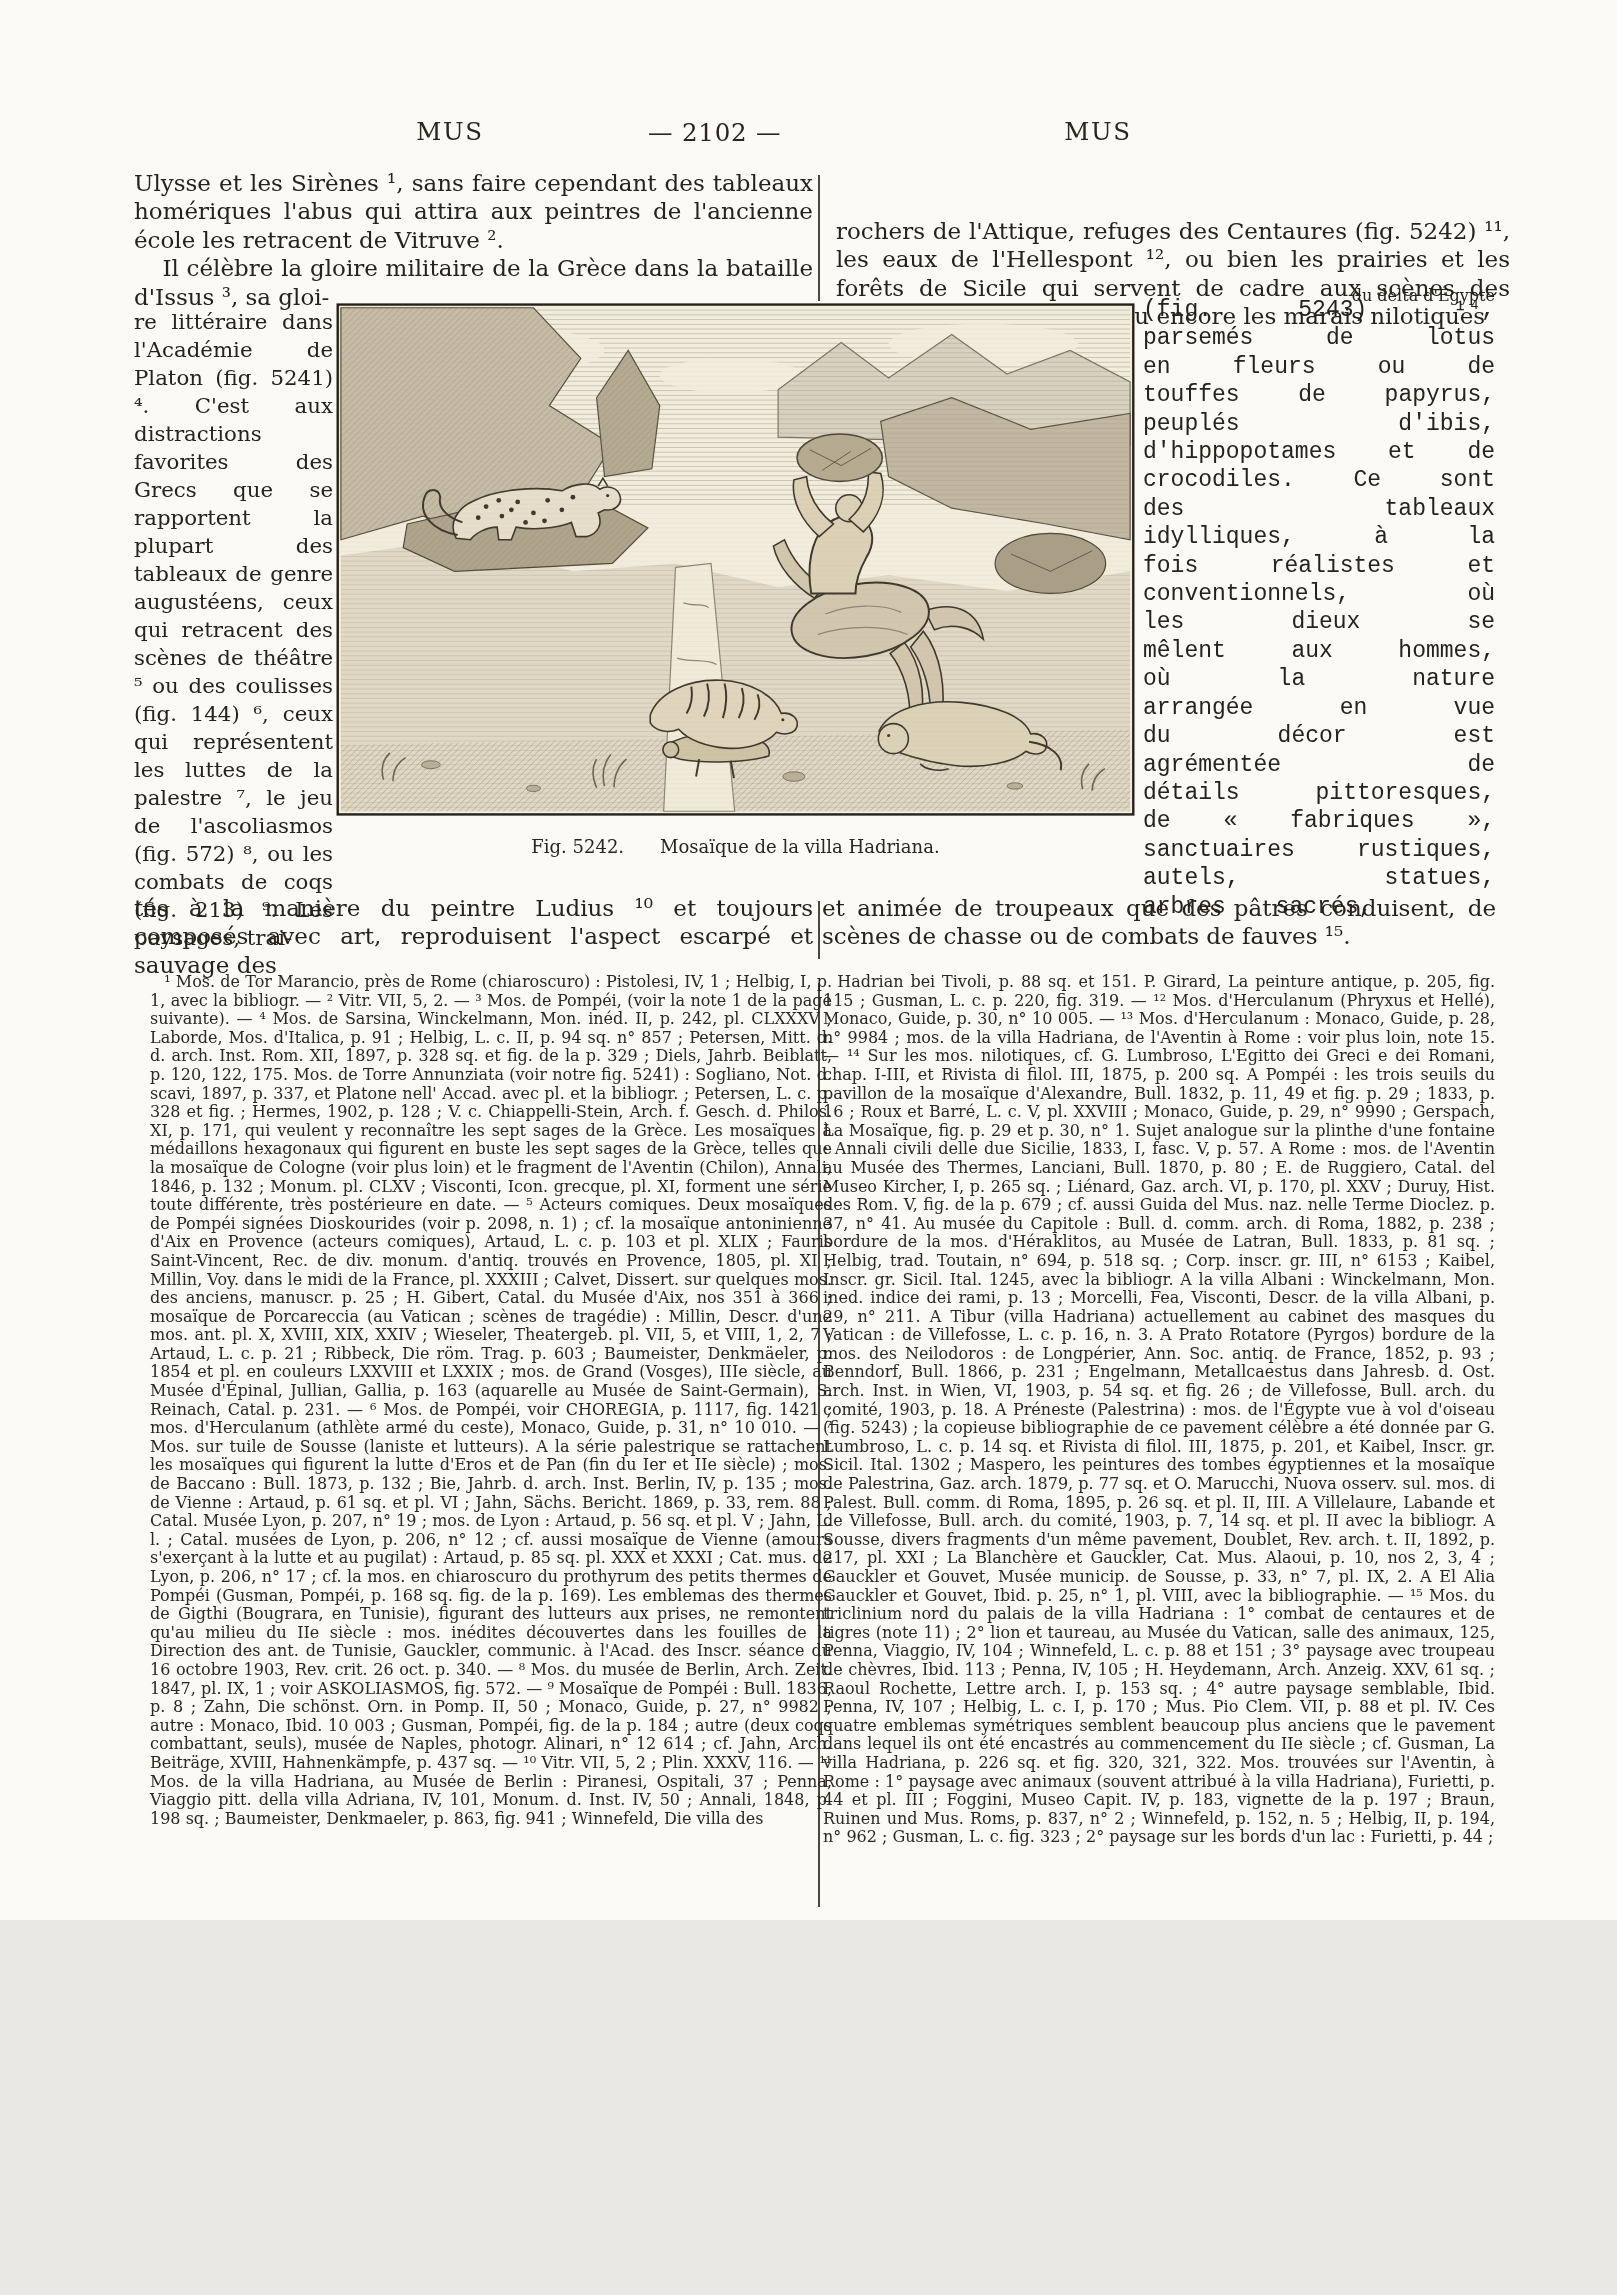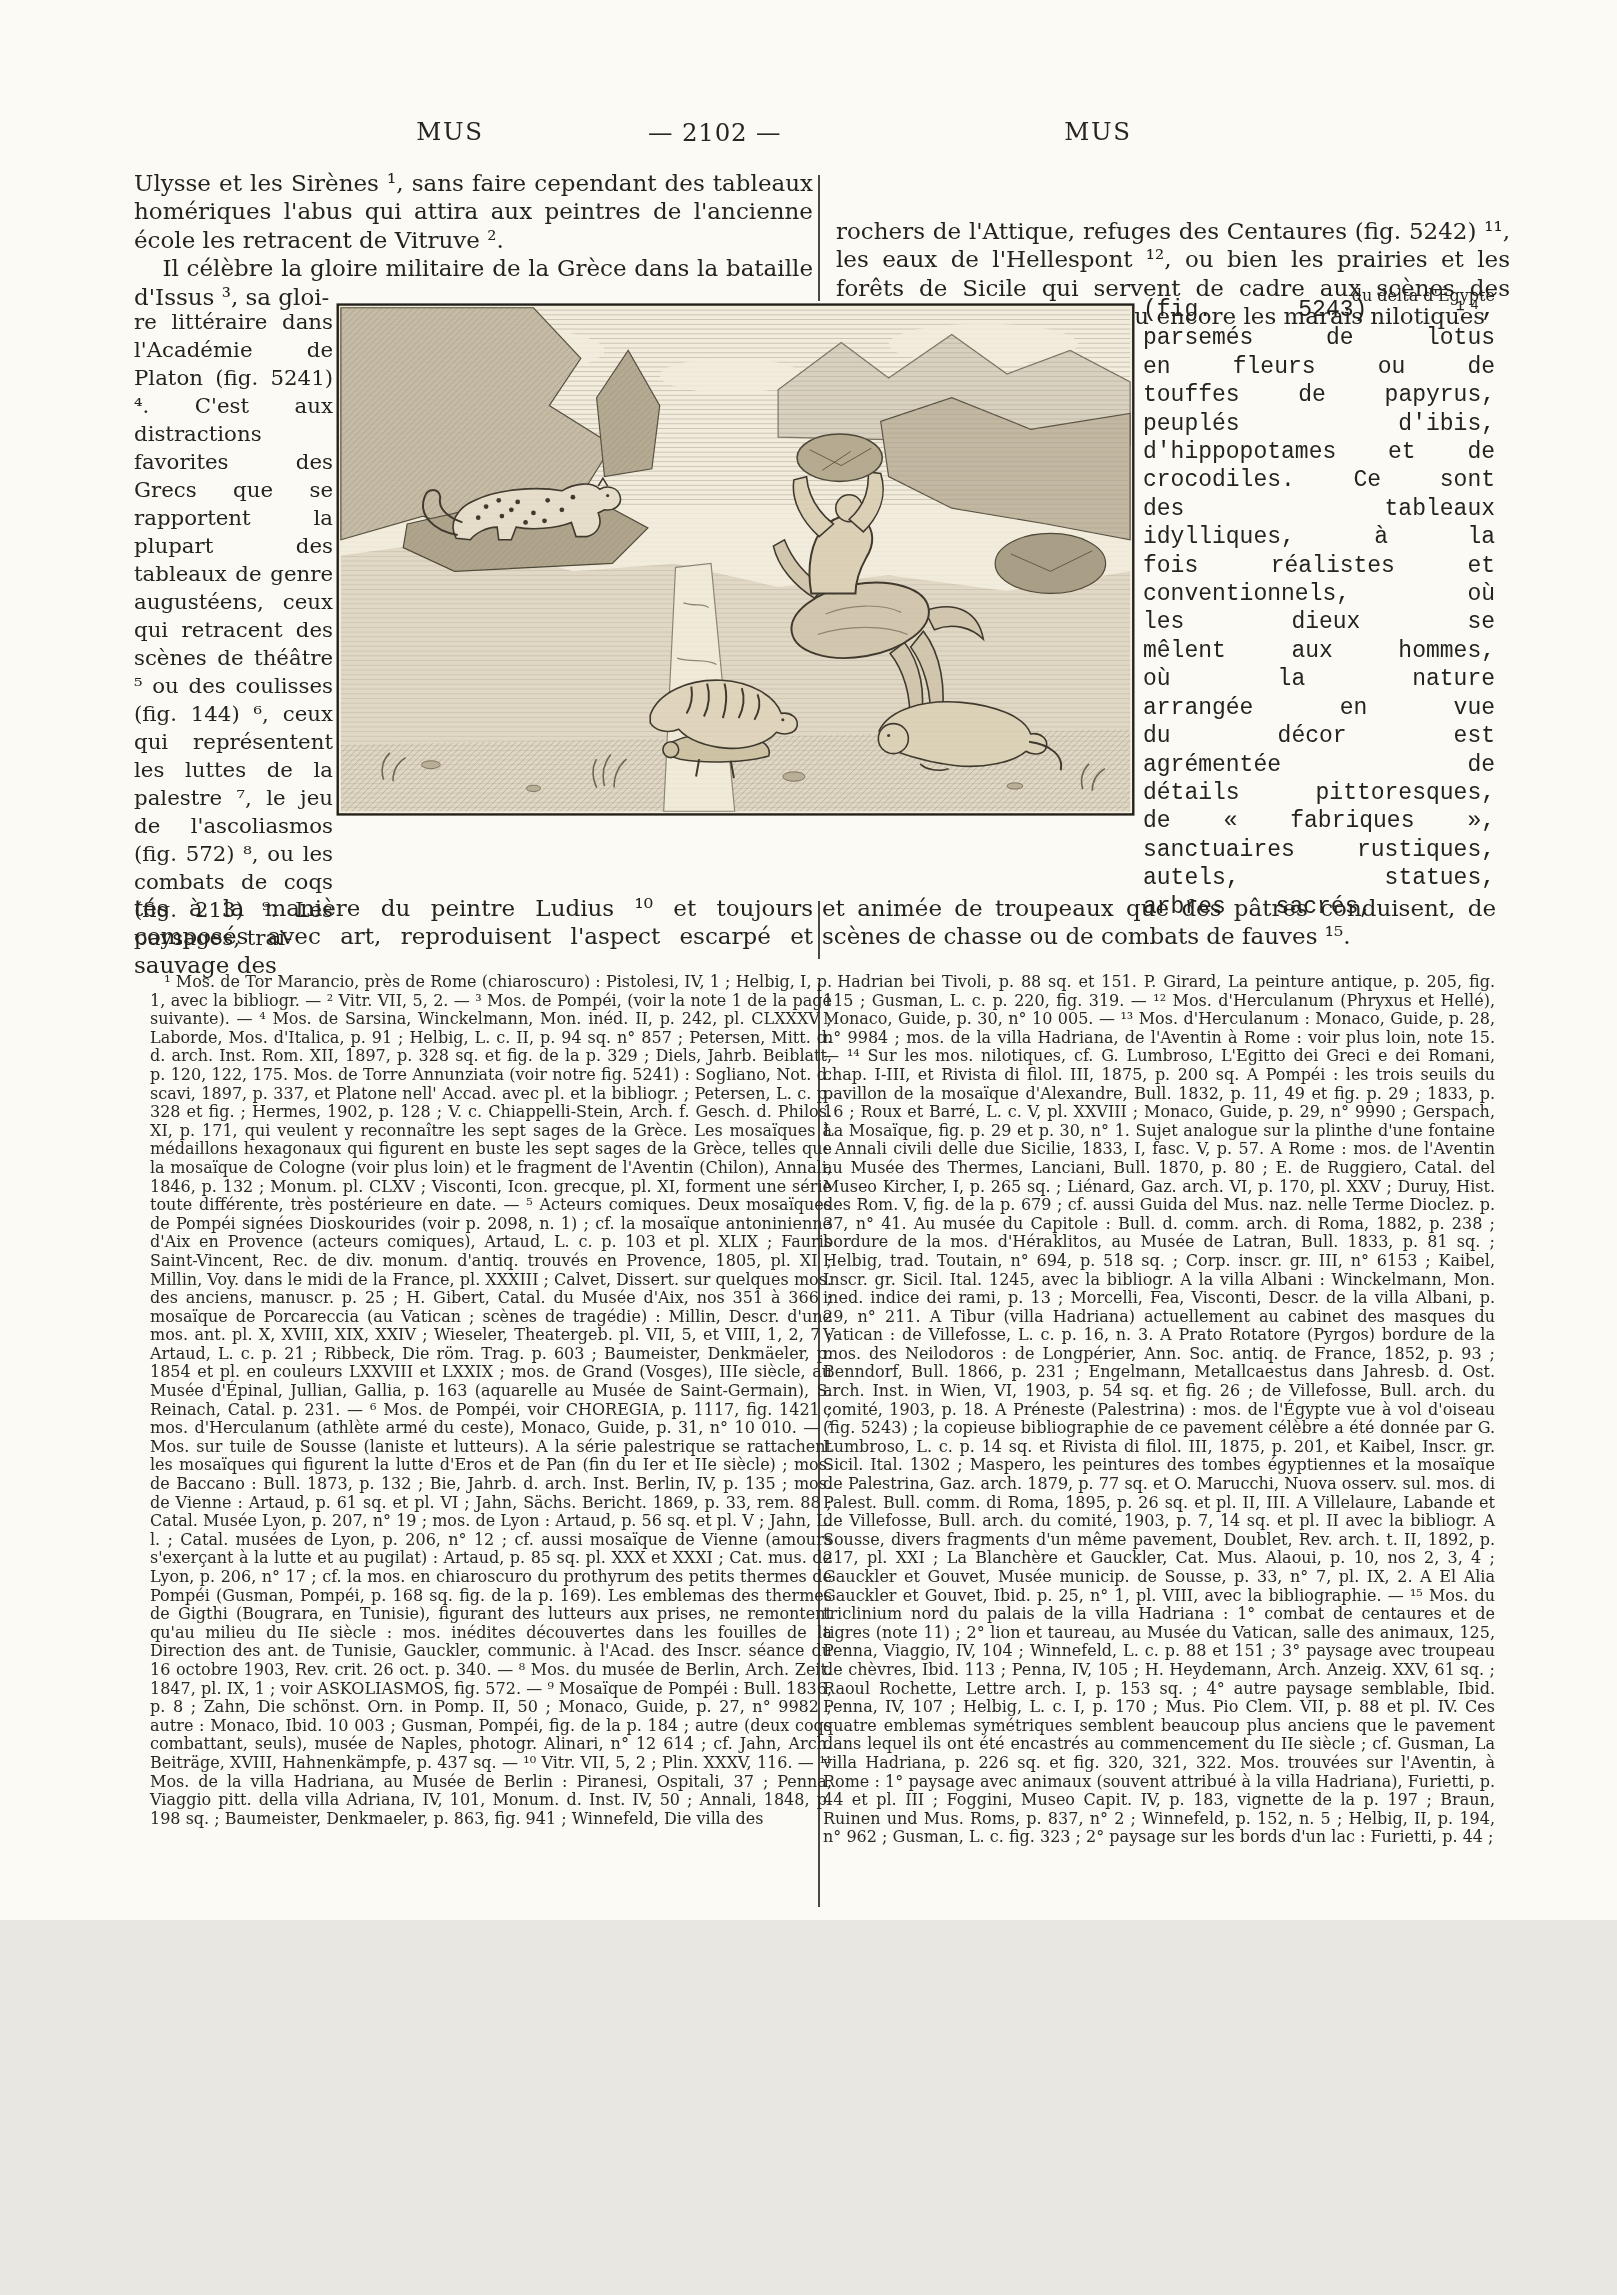--- a/index.html
+++ b/index.html
@@ -182,18 +182,21 @@
         <path d="M340 612 C336 596 340 582 348 572 M352 614 C352 598 358 586 368 578 M330 614 C324 600 324 588 330 578"></path>
         <path d="M60 604 C56 590 60 578 68 570 M72 606 C72 592 78 582 88 576"></path>
         <path d="M946 616 C942 602 946 592 954 584 M958 618 C958 604 964 596 974 590"></path>
       </g>
 
       <rect x="6" y="6" width="1000" height="638" fill="url(#hatchH)" opacity="0.08"></rect>
       <rect x="2" y="2" width="1008" height="646" fill="none" stroke="#24211b" stroke-width="3"></rect>
     </svg>
   </div>
 
+  <div class="abs figure-caption">
+    <span class="capnum">Fig. 5242.</span><span>Mosaïque de la villa Hadriana.</span>
+  </div>
 
   <div class="abs footnote foot-left">¹ Mos. de Tor Marancio, près de Rome (chiaroscuro) : Pistolesi, IV, 1 ; Helbig, I, p. 1, avec la bibliogr. — ² Vitr. VII, 5, 2. — ³ Mos. de Pompéi, (voir la note 1 de la page suivante). — ⁴ Mos. de Sarsina, Winckelmann, Mon. inéd. II, p. 242, pl. CLXXXV ; Laborde, Mos. d'Italica, p. 91 ; Helbig, L. c. II, p. 94 sq. n° 857 ; Petersen, Mitt. d. d. arch. Inst. Rom. XII, 1897, p. 328 sq. et fig. de la p. 329 ; Diels, Jahrb. Beiblatt, p. 120, 122, 175. Mos. de Torre Annunziata (voir notre fig. 5241) : Sogliano, Not. d. scavi, 1897, p. 337, et Platone nell' Accad. avec pl. et la bibliogr. ; Petersen, L. c. p. 328 et fig. ; Hermes, 1902, p. 128 ; V. c. Chiappelli-Stein, Arch. f. Gesch. d. Philos. XI, p. 171, qui veulent y reconnaître les sept sages de la Grèce. Les mosaïques à médaillons hexagonaux qui figurent en buste les sept sages de la Grèce, telles que la mosaïque de Cologne (voir plus loin) et le fragment de l'Aventin (Chilon), Annali, 1846, p. 132 ; Monum. pl. CLXV ; Visconti, Icon. grecque, pl. XI, forment une série toute différente, très postérieure en date. — ⁵ Acteurs comiques. Deux mosaïques de Pompéi signées Dioskourides (voir p. 2098, n. 1) ; cf. la mosaïque antoninienne d'Aix en Provence (acteurs comiques), Artaud, L. c. p. 103 et pl. XLIX ; Fauris Saint-Vincent, Rec. de div. monum. d'antiq. trouvés en Provence, 1805, pl. XI ; Millin, Voy. dans le midi de la France, pl. XXXIII ; Calvet, Dissert. sur quelques mos. des anciens, manuscr. p. 25 ; H. Gibert, Catal. du Musée d'Aix, nos 351 à 366 ; mosaïque de Porcareccia (au Vatican ; scènes de tragédie) : Millin, Descr. d'une mos. ant. pl. X, XVIII, XIX, XXIV ; Wieseler, Theatergeb. pl. VII, 5, et VIII, 1, 2, 7 ; Artaud, L. c. p. 21 ; Ribbeck, Die röm. Trag. p. 603 ; Baumeister, Denkmäeler, p. 1854 et pl. en couleurs LXXVIII et LXXIX ; mos. de Grand (Vosges), IIIe siècle, au Musée d'Épinal, Jullian, Gallia, p. 163 (aquarelle au Musée de Saint-Germain), S. Reinach, Catal. p. 231. — ⁶ Mos. de Pompéi, voir CHOREGIA, p. 1117, fig. 1421 ; mos. d'Herculanum (athlète armé du ceste), Monaco, Guide, p. 31, n° 10 010. — ⁷ Mos. sur tuile de Sousse (laniste et lutteurs). A la série palestrique se rattachent les mosaïques qui figurent la lutte d'Eros et de Pan (fin du Ier et IIe siècle) ; mos. de Baccano : Bull. 1873, p. 132 ; Bie, Jahrb. d. arch. Inst. Berlin, IV, p. 135 ; mos. de Vienne : Artaud, p. 61 sq. et pl. VI ; Jahn, Sächs. Bericht. 1869, p. 33, rem. 88 ; Catal. Musée Lyon, p. 207, n° 19 ; mos. de Lyon : Artaud, p. 56 sq. et pl. V ; Jahn, L. l. ; Catal. musées de Lyon, p. 206, n° 12 ; cf. aussi mosaïque de Vienne (amours s'exerçant à la lutte et au pugilat) : Artaud, p. 85 sq. pl. XXX et XXXI ; Cat. mus. de Lyon, p. 206, n° 17 ; cf. la mos. en chiaroscuro du prothyrum des petits thermes de Pompéi (Gusman, Pompéi, p. 168 sq. fig. de la p. 169). Les emblemas des thermes de Gigthi (Bougrara, en Tunisie), figurant des lutteurs aux prises, ne remontent qu'au milieu du IIe siècle : mos. inédites découvertes dans les fouilles de la Direction des ant. de Tunisie, Gauckler, communic. à l'Acad. des Inscr. séance du 16 octobre 1903, Rev. crit. 26 oct. p. 340. — ⁸ Mos. du musée de Berlin, Arch. Zeit. 1847, pl. IX, 1 ; voir ASKOLIASMOS, fig. 572. — ⁹ Mosaïque de Pompéi : Bull. 1836, p. 8 ; Zahn, Die schönst. Orn. in Pomp. II, 50 ; Monaco, Guide, p. 27, n° 9982 ; autre : Monaco, Ibid. 10 003 ; Gusman, Pompéi, fig. de la p. 184 ; autre (deux coqs combattant, seuls), musée de Naples, photogr. Alinari, n° 12 614 ; cf. Jahn, Arch. Beiträge, XVIII, Hahnenkämpfe, p. 437 sq. — ¹⁰ Vitr. VII, 5, 2 ; Plin. XXXV, 116. — ¹¹ Mos. de la villa Hadriana, au Musée de Berlin : Piranesi, Ospitali, 37 ; Penna, Viaggio pitt. della villa Adriana, IV, 101, Monum. d. Inst. IV, 50 ; Annali, 1848, p. 198 sq. ; Baumeister, Denkmaeler, p. 863, fig. 941 ; Winnefeld, Die villa des</div>
   <div class="abs footnote foot-right">Hadrian bei Tivoli, p. 88 sq. et 151. P. Girard, La peinture antique, p. 205, fig. 115 ; Gusman, L. c. p. 220, fig. 319. — ¹² Mos. d'Herculanum (Phryxus et Hellé), Monaco, Guide, p. 30, n° 10 005. — ¹³ Mos. d'Herculanum : Monaco, Guide, p. 28, n° 9984 ; mos. de la villa Hadriana, de l'Aventin à Rome : voir plus loin, note 15. — ¹⁴ Sur les mos. nilotiques, cf. G. Lumbroso, L'Egitto dei Greci e dei Romani, chap. I-III, et Rivista di filol. III, 1875, p. 200 sq. A Pompéi : les trois seuils du pavillon de la mosaïque d'Alexandre, Bull. 1832, p. 11, 49 et fig. p. 29 ; 1833, p. 16 ; Roux et Barré, L. c. V, pl. XXVIII ; Monaco, Guide, p. 29, n° 9990 ; Gerspach, La Mosaïque, fig. p. 29 et p. 30, n° 1. Sujet analogue sur la plinthe d'une fontaine : Annali civili delle due Sicilie, 1833, I, fasc. V, p. 57. A Rome : mos. de l'Aventin au Musée des Thermes, Lanciani, Bull. 1870, p. 80 ; E. de Ruggiero, Catal. del Museo Kircher, I, p. 265 sq. ; Liénard, Gaz. arch. VI, p. 170, pl. XXV ; Duruy, Hist. des Rom. V, fig. de la p. 679 ; cf. aussi Guida del Mus. naz. nelle Terme Dioclez. p. 37, n° 41. Au musée du Capitole : Bull. d. comm. arch. di Roma, 1882, p. 238 ; bordure de la mos. d'Héraklitos, au Musée de Latran, Bull. 1833, p. 81 sq. ; Helbig, trad. Toutain, n° 694, p. 518 sq. ; Corp. inscr. gr. III, n° 6153 ; Kaibel, Inscr. gr. Sicil. Ital. 1245, avec la bibliogr. A la villa Albani : Winckelmann, Mon. ined. indice dei rami, p. 13 ; Morcelli, Fea, Visconti, Descr. de la villa Albani, p. 29, n° 211. A Tibur (villa Hadriana) actuellement au cabinet des masques du Vatican : de Villefosse, L. c. p. 16, n. 3. A Prato Rotatore (Pyrgos) bordure de la mos. des Neilodoros : de Longpérier, Ann. Soc. antiq. de France, 1852, p. 93 ; Benndorf, Bull. 1866, p. 231 ; Engelmann, Metallcaestus dans Jahresb. d. Ost. arch. Inst. in Wien, VI, 1903, p. 54 sq. et fig. 26 ; de Villefosse, Bull. arch. du comité, 1903, p. 18. A Préneste (Palestrina) : mos. de l'Égypte vue à vol d'oiseau (fig. 5243) ; la copieuse bibliographie de ce pavement célèbre a été donnée par G. Lumbroso, L. c. p. 14 sq. et Rivista di filol. III, 1875, p. 201, et Kaibel, Inscr. gr. Sicil. Ital. 1302 ; Maspero, les peintures des tombes égyptiennes et la mosaïque de Palestrina, Gaz. arch. 1879, p. 77 sq. et O. Marucchi, Nuova osserv. sul. mos. di Palest. Bull. comm. di Roma, 1895, p. 26 sq. et pl. II, III. A Villelaure, Labande et de Villefosse, Bull. arch. du comité, 1903, p. 7, 14 sq. et pl. II avec la bibliogr. A Sousse, divers fragments d'un même pavement, Doublet, Rev. arch. t. II, 1892, p. 217, pl. XXI ; La Blanchère et Gauckler, Cat. Mus. Alaoui, p. 10, nos 2, 3, 4 ; Gauckler et Gouvet, Musée municip. de Sousse, p. 33, n° 7, pl. IX, 2. A El Alia Gauckler et Gouvet, Ibid. p. 25, n° 1, pl. VIII, avec la bibliographie. — ¹⁵ Mos. du triclinium nord du palais de la villa Hadriana : 1° combat de centaures et de tigres (note 11) ; 2° lion et taureau, au Musée du Vatican, salle des animaux, 125, Penna, Viaggio, IV, 104 ; Winnefeld, L. c. p. 88 et 151 ; 3° paysage avec troupeau de chèvres, Ibid. 113 ; Penna, IV, 105 ; H. Heydemann, Arch. Anzeig. XXV, 61 sq. ; Raoul Rochette, Lettre arch. I, p. 153 sq. ; 4° autre paysage semblable, Ibid. Penna, IV, 107 ; Helbig, L. c. I, p. 170 ; Mus. Pio Clem. VII, p. 88 et pl. IV. Ces quatre emblemas symétriques semblent beaucoup plus anciens que le pavement dans lequel ils ont été encastrés au commencement du IIe siècle ; cf. Gusman, La villa Hadriana, p. 226 sq. et fig. 320, 321, 322. Mos. trouvées sur l'Aventin, à Rome : 1° paysage avec animaux (souvent attribué à la villa Hadriana), Furietti, p. 44 et pl. III ; Foggini, Museo Capit. IV, p. 183, vignette de la p. 197 ; Braun, Ruinen und Mus. Roms, p. 837, n° 2 ; Winnefeld, p. 152, n. 5 ; Helbig, II, p. 194, n° 962 ; Gusman, L. c. fig. 323 ; 2° paysage sur les bords d'un lac : Furietti, p. 44 ;</div>
 
 </div>
 
 
 </body></html>

